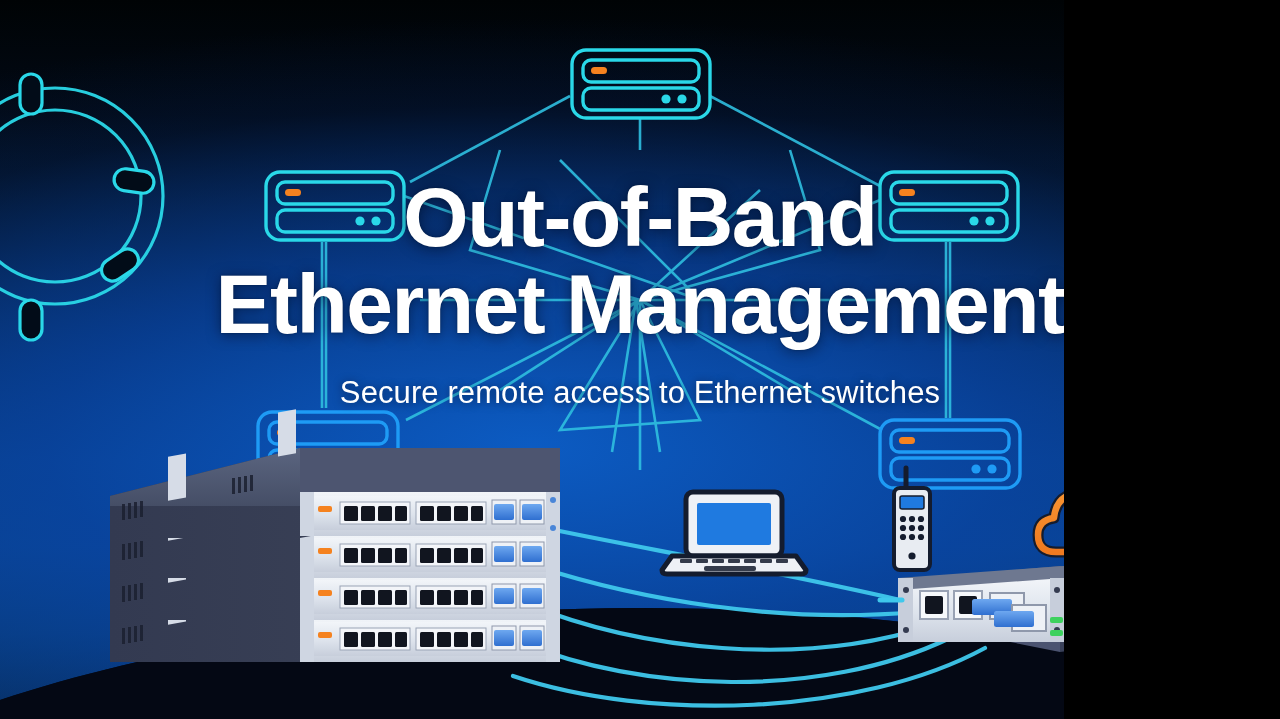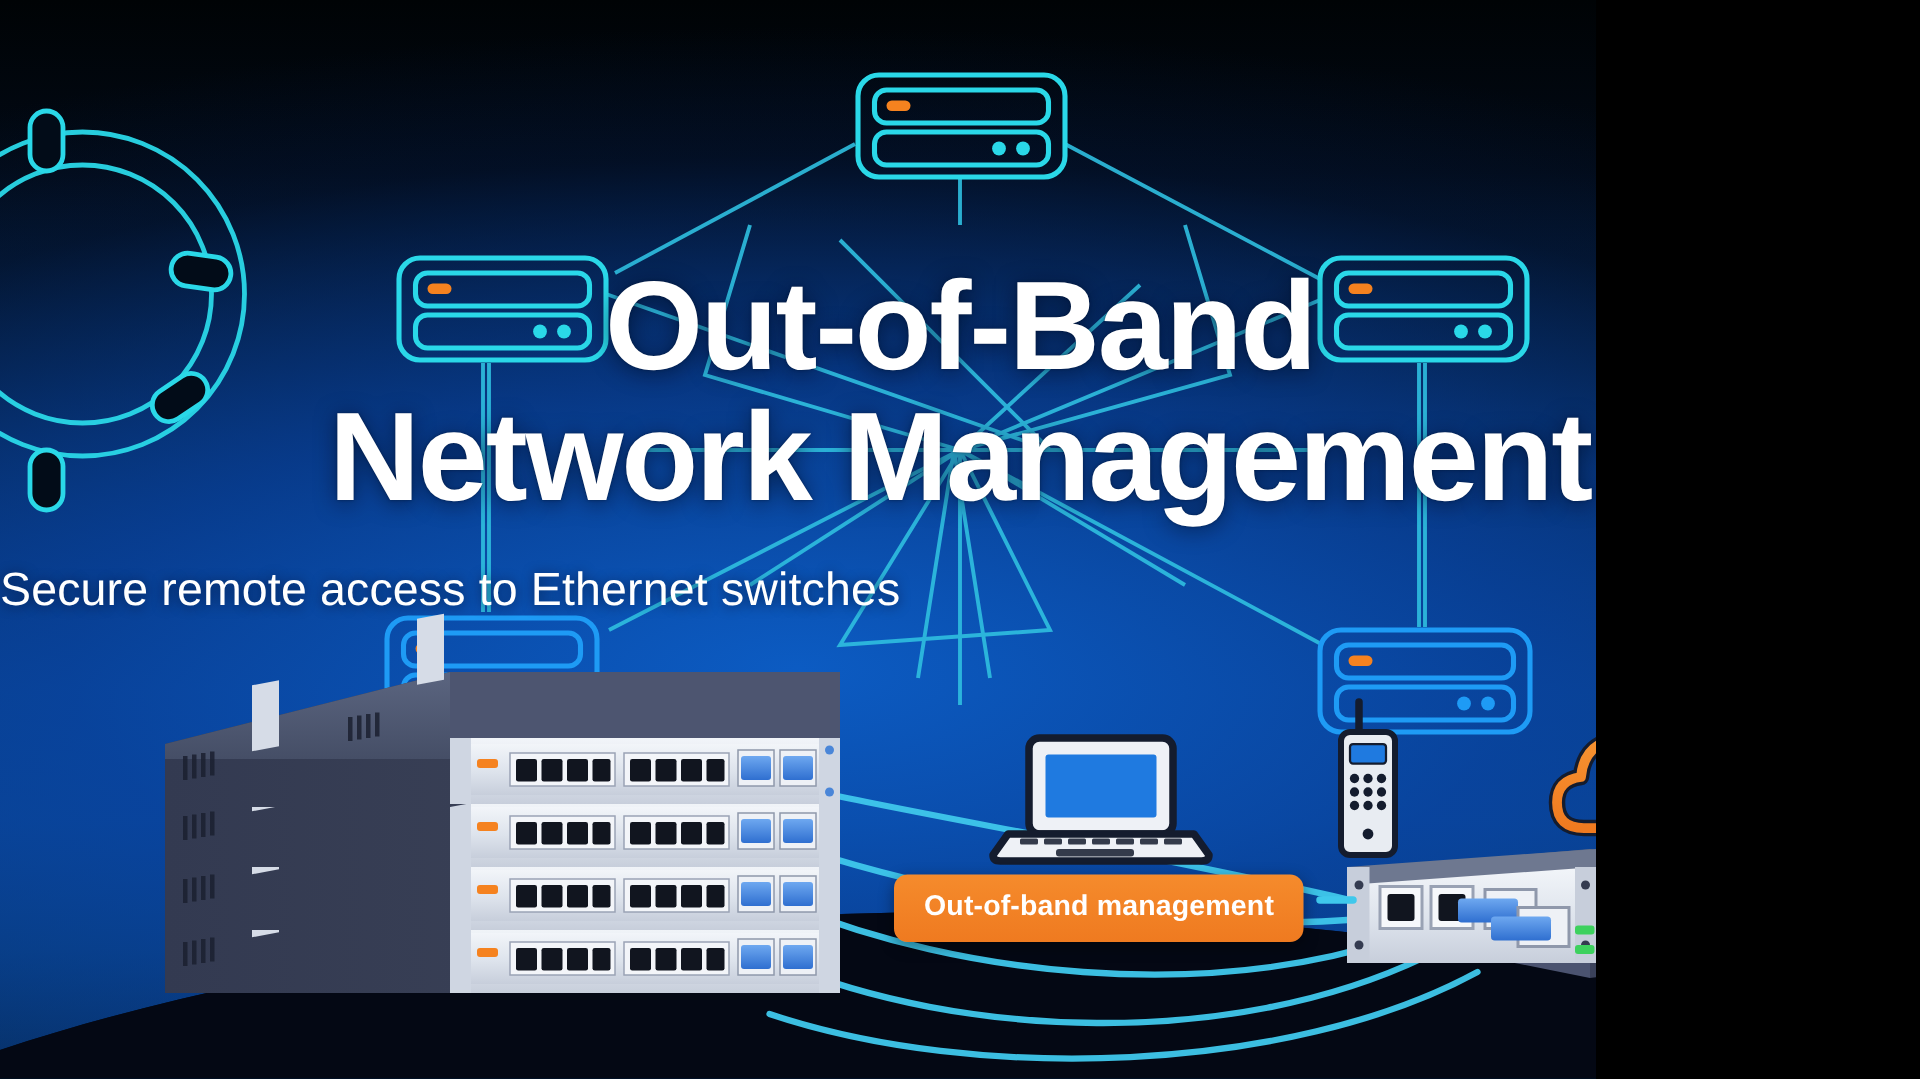--- a/index.html
+++ b/index.html
@@ -29,21 +29,21 @@
     color:#ffffff;
     font-weight:bold;
     font-size:84px;
     line-height:0.99;
     letter-spacing:-1.5px;
     text-shadow:0 2px 14px rgba(0,10,30,0.55), 0 0 2px rgba(0,20,50,0.6);
   }
   #headline .l2 { margin-top:4px; }
   #subtitle {
     position:absolute; left:0; top:375px; width:1280px;
-    z-index:40;
+    text-align:center; z-index:40;
     color:#ffffff;
     font-size:31px;
     letter-spacing:0.1px;
     text-shadow:0 1px 8px rgba(0,10,30,0.6);
     pointer-events:none;
   }
 
   
   #oob-badge {
     position:absolute; left:596px; top:583px;
@@ -184,21 +184,21 @@
         <rect x="891" y="458" width="118" height="22" rx="8"></rect>
         <rect x="899" y="437" width="16" height="7" rx="3.5" fill="#f5821f" stroke="none"></rect>
         <circle cx="976" cy="469" r="4.6" fill="#1e9bf5" stroke="none"></circle>
         <circle cx="992" cy="469" r="4.6" fill="#1e9bf5" stroke="none"></circle>
       </g>
     </svg>
   </div>
 
   <div id="headline">
     <div class="l1">Out-of-Band</div>
-    <div class="l2">Network Management</div>
+    <div class="l2">Ethernet Management</div>
   </div>
   <div id="subtitle">Secure remote access to Ethernet switches</div>
 
   <div class="layer" id="ground">
     <svg class="svgfull" viewBox="0 0 1280 719" xmlns="http://www.w3.org/2000/svg">
       <path d="M0 700 C 180 640, 420 608, 640 608 C 880 608, 1110 642, 1280 704 L1280 719 L0 719 Z" fill="#050b18"></path>
       <path d="M0 700 C 180 640, 420 608, 640 608 C 880 608, 1110 642, 1280 704 L1280 719 L0 719 Z" fill="#040814" opacity="0.9"></path>
     </svg>
   </div>
 
@@ -498,15 +498,14 @@
           <rect x="1172" y="608" width="4" height="18"></rect>
         </g>
       </g>
 
       <g fill="none" stroke="#3fc8ec" stroke-width="5" stroke-linecap="round">
         <path d="M880 600 L902 600"></path>
       </g>
     </svg>
   </div>
 
-  <div id="oob-badge">Out-of-band management</div>
 
 </div>
 
 </body></html>

